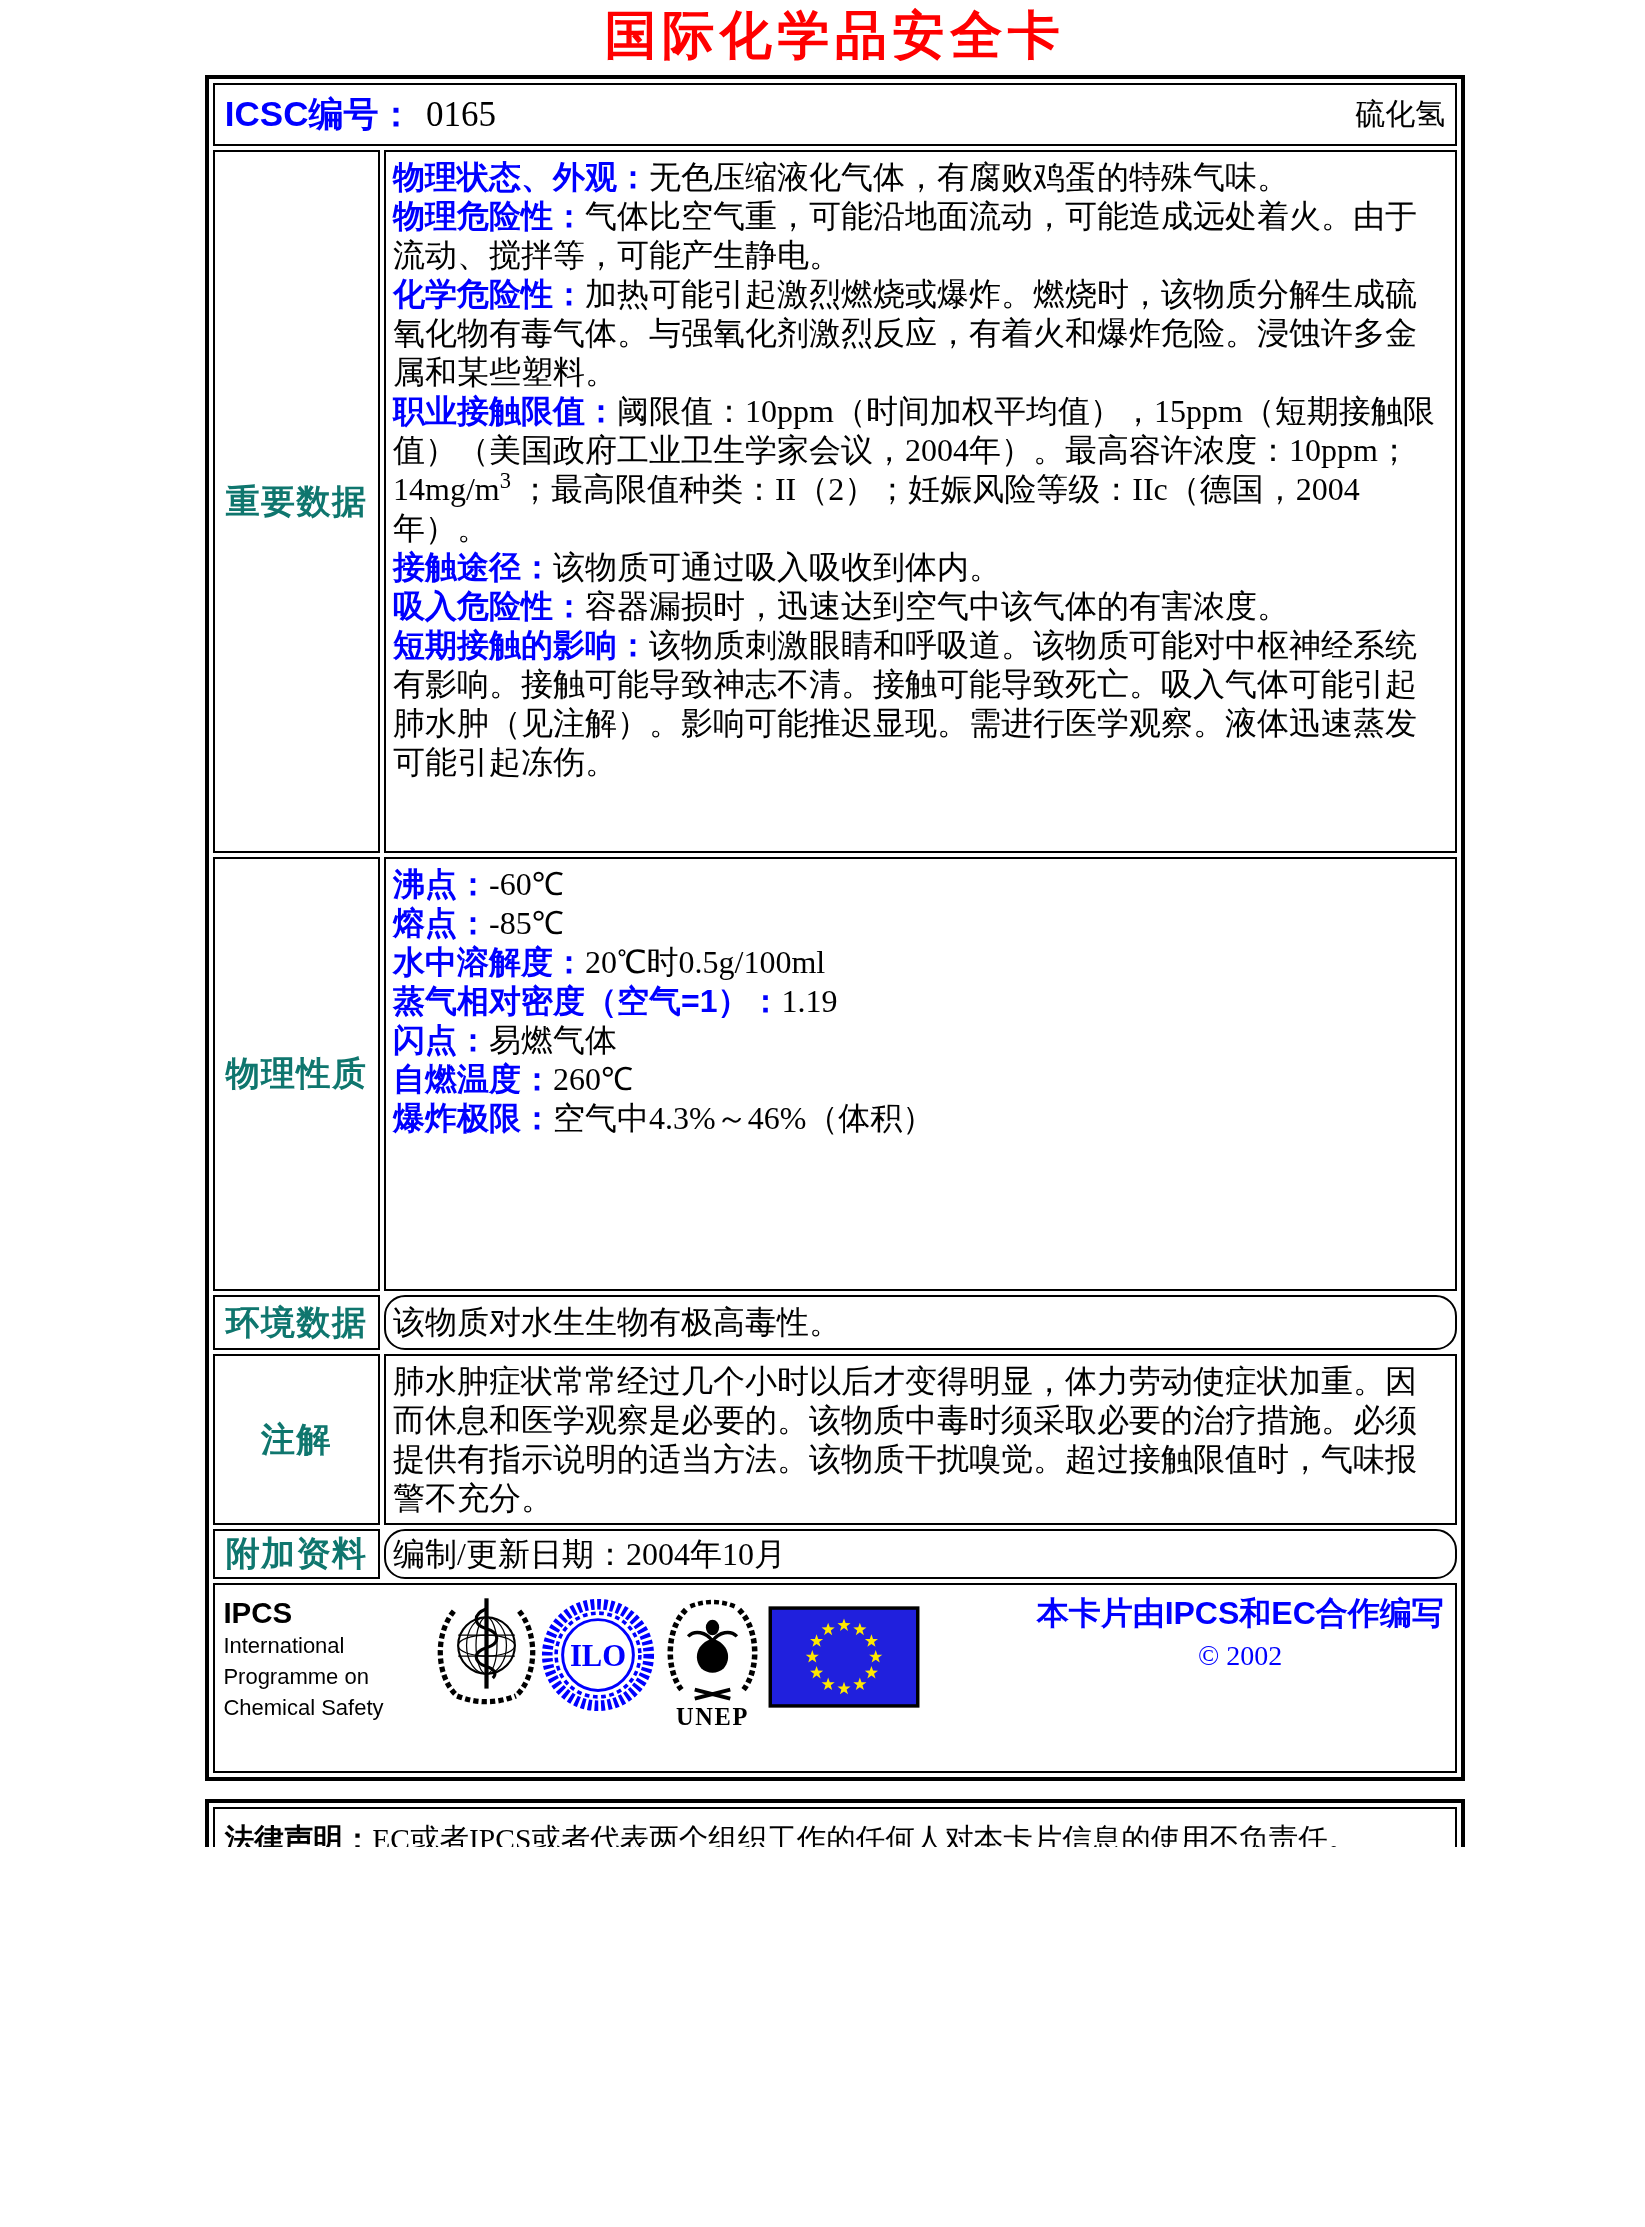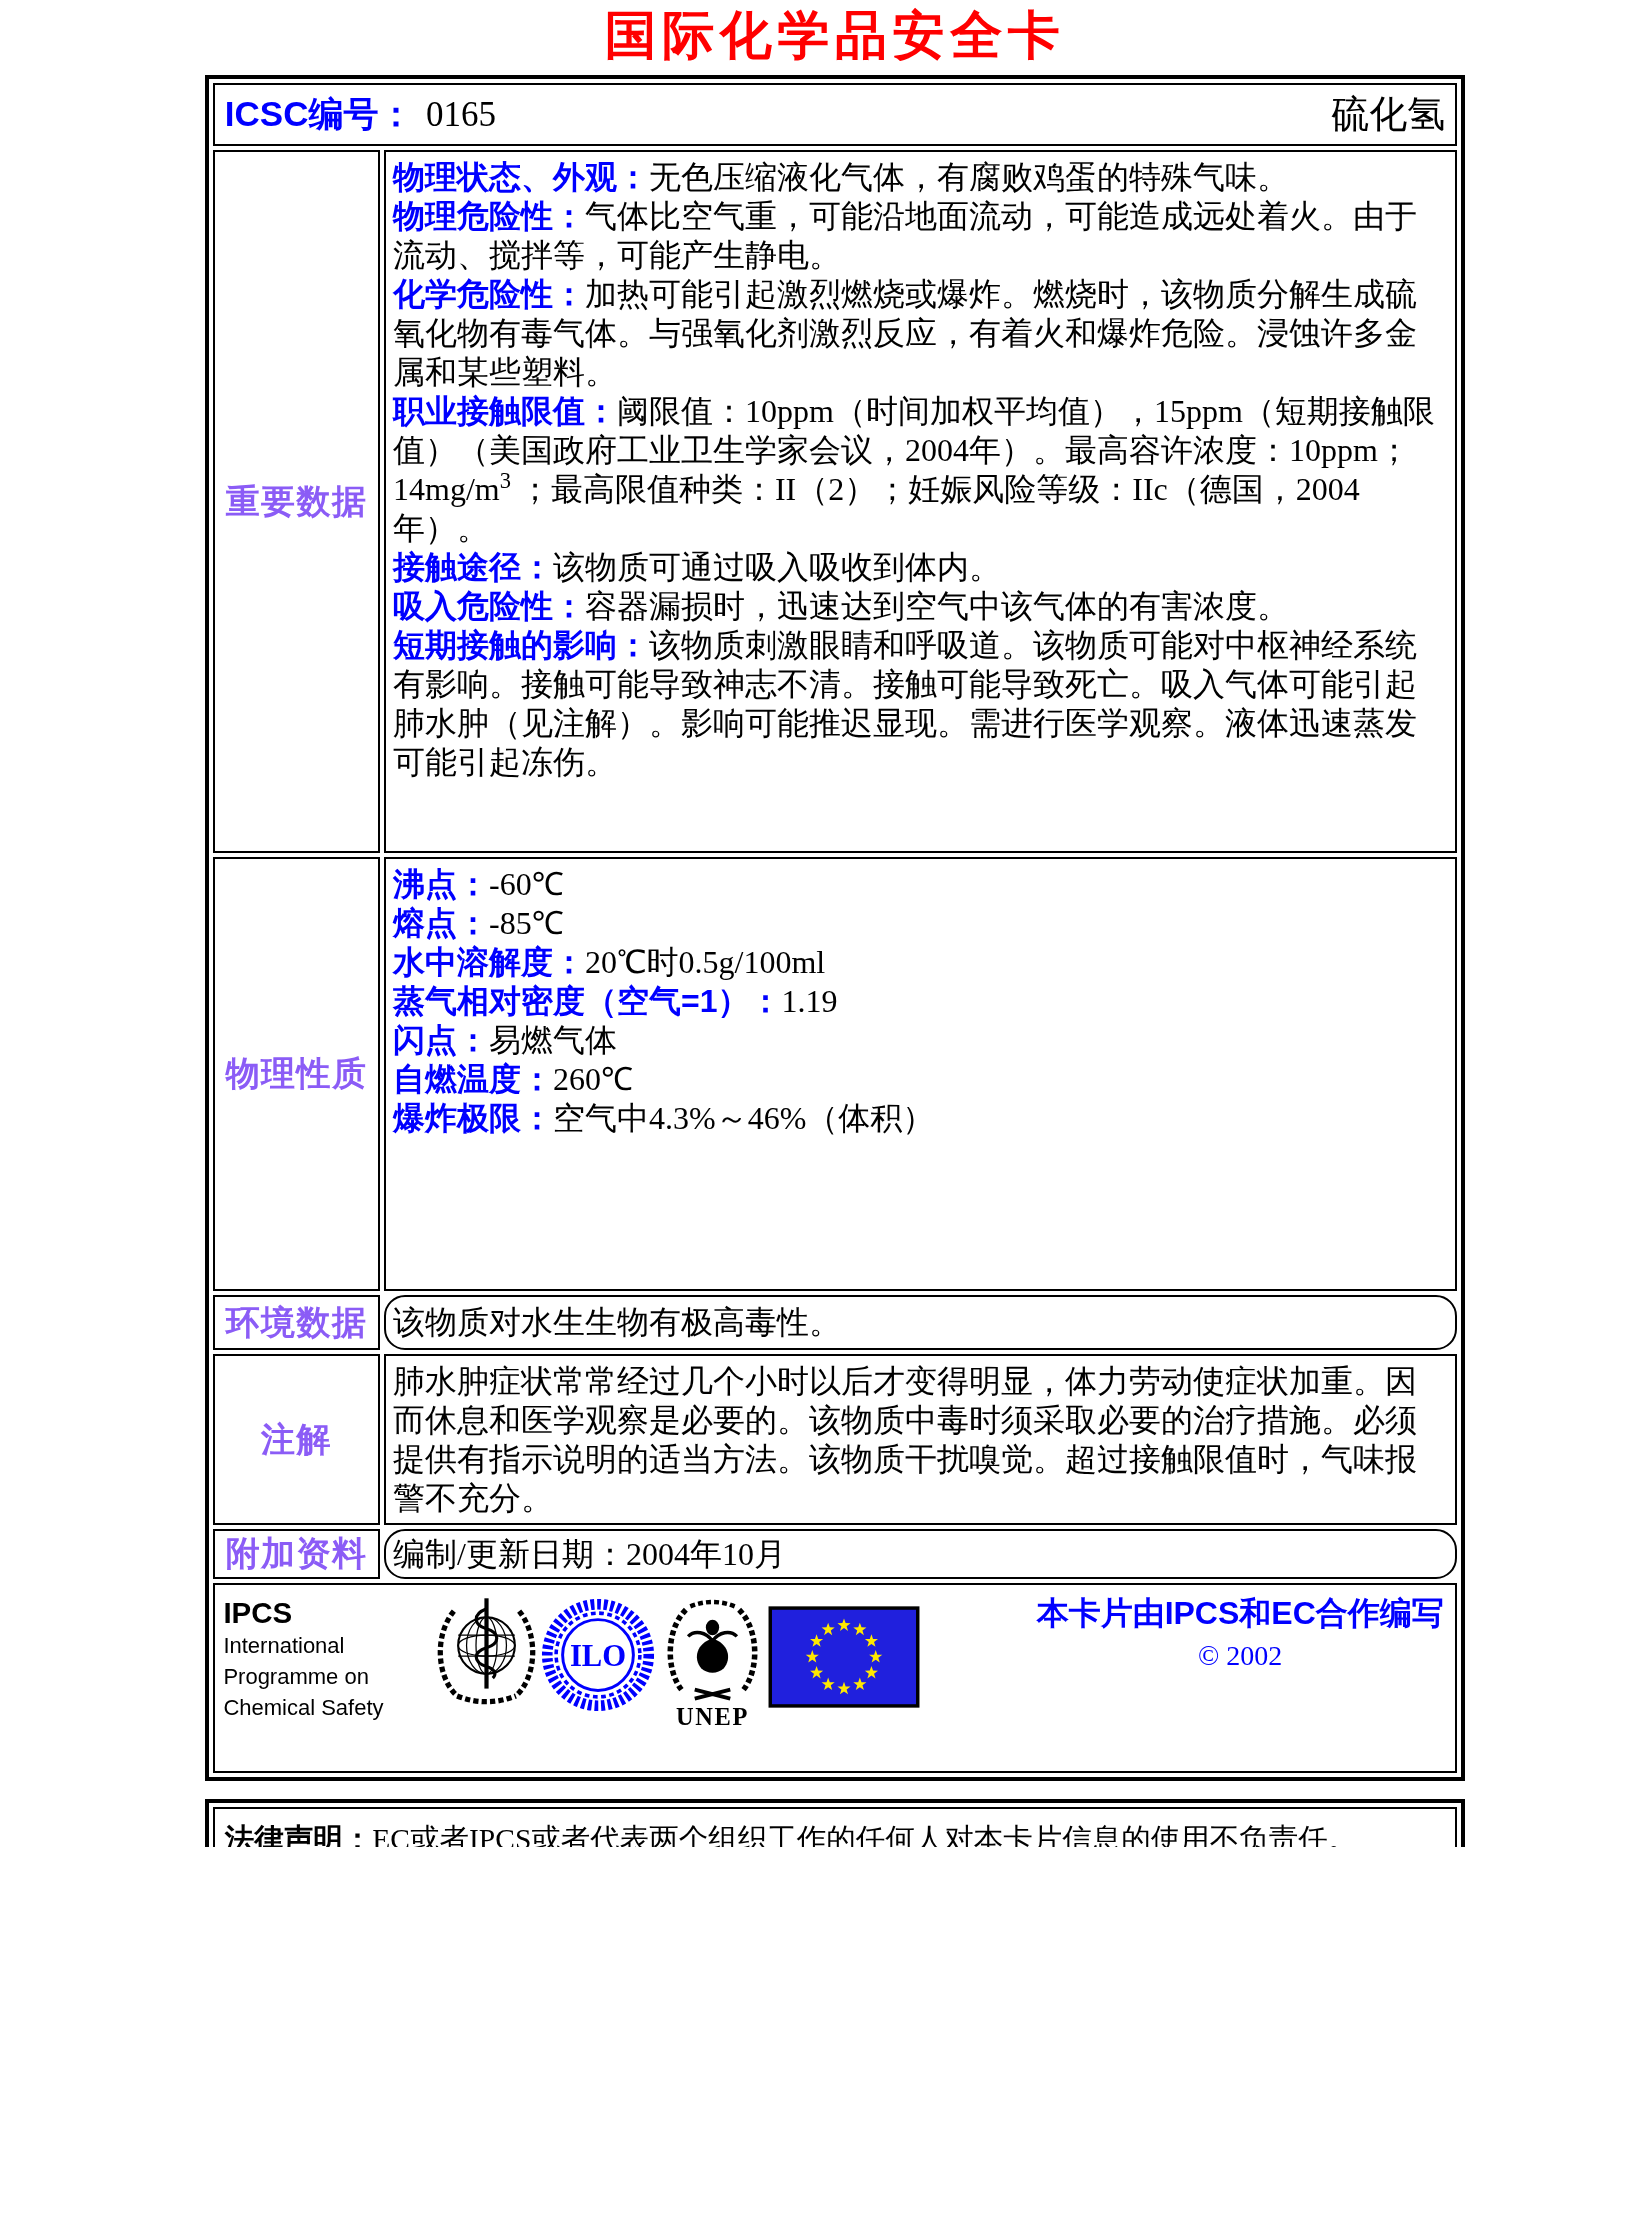--- a/index.html
+++ b/index.html
@@ -21,25 +21,25 @@
   table.legal { top:1799px; }
 
   td.cell { border:2.8px solid #000; padding:0; background:#fff; }
 
   .header-inner {
     display:flex; justify-content:space-between; align-items:center;
     padding:0 9.8px; height:100%;
   }
   .icsc-label { color:#0000FF; font-weight:bold; font-size:35px; font-family:"Liberation Sans", sans-serif; }
   .icsc-number { color:#000; font-size:35px; margin-left:12.6px; }
-  .chem-name { color:#000; font-size:38px; }
+  .chem-name { color:#000; font-size:30px; }
 
   td.side { text-align:center; vertical-align:middle; }
   td.side span {
-    color:#8b5cf6; font-weight:bold; font-size:34px;
+    color:#0f766e; font-weight:bold; font-size:34px;
     font-family:"Liberation Sans", sans-serif; letter-spacing:1.4px;
   }
 
   td.content { vertical-align:top; padding:5.6px 9.8px 5.6px 7px; font-size:32px; line-height:39px; }
   td.content-mid { vertical-align:middle; padding:2.8px 9.8px 2.8px 7px; font-size:32px; line-height:39px;border-radius:21px; }
   p.entry { margin:0; }
   .inline-label { color:#0000FF; font-weight:bold; font-family:"Liberation Sans", sans-serif; }
   sup.sup3 { font-size:22.5px; line-height:0; vertical-align:super; }
 
   .footer-inner { height:100%; display:flex; flex-direction:row; }

